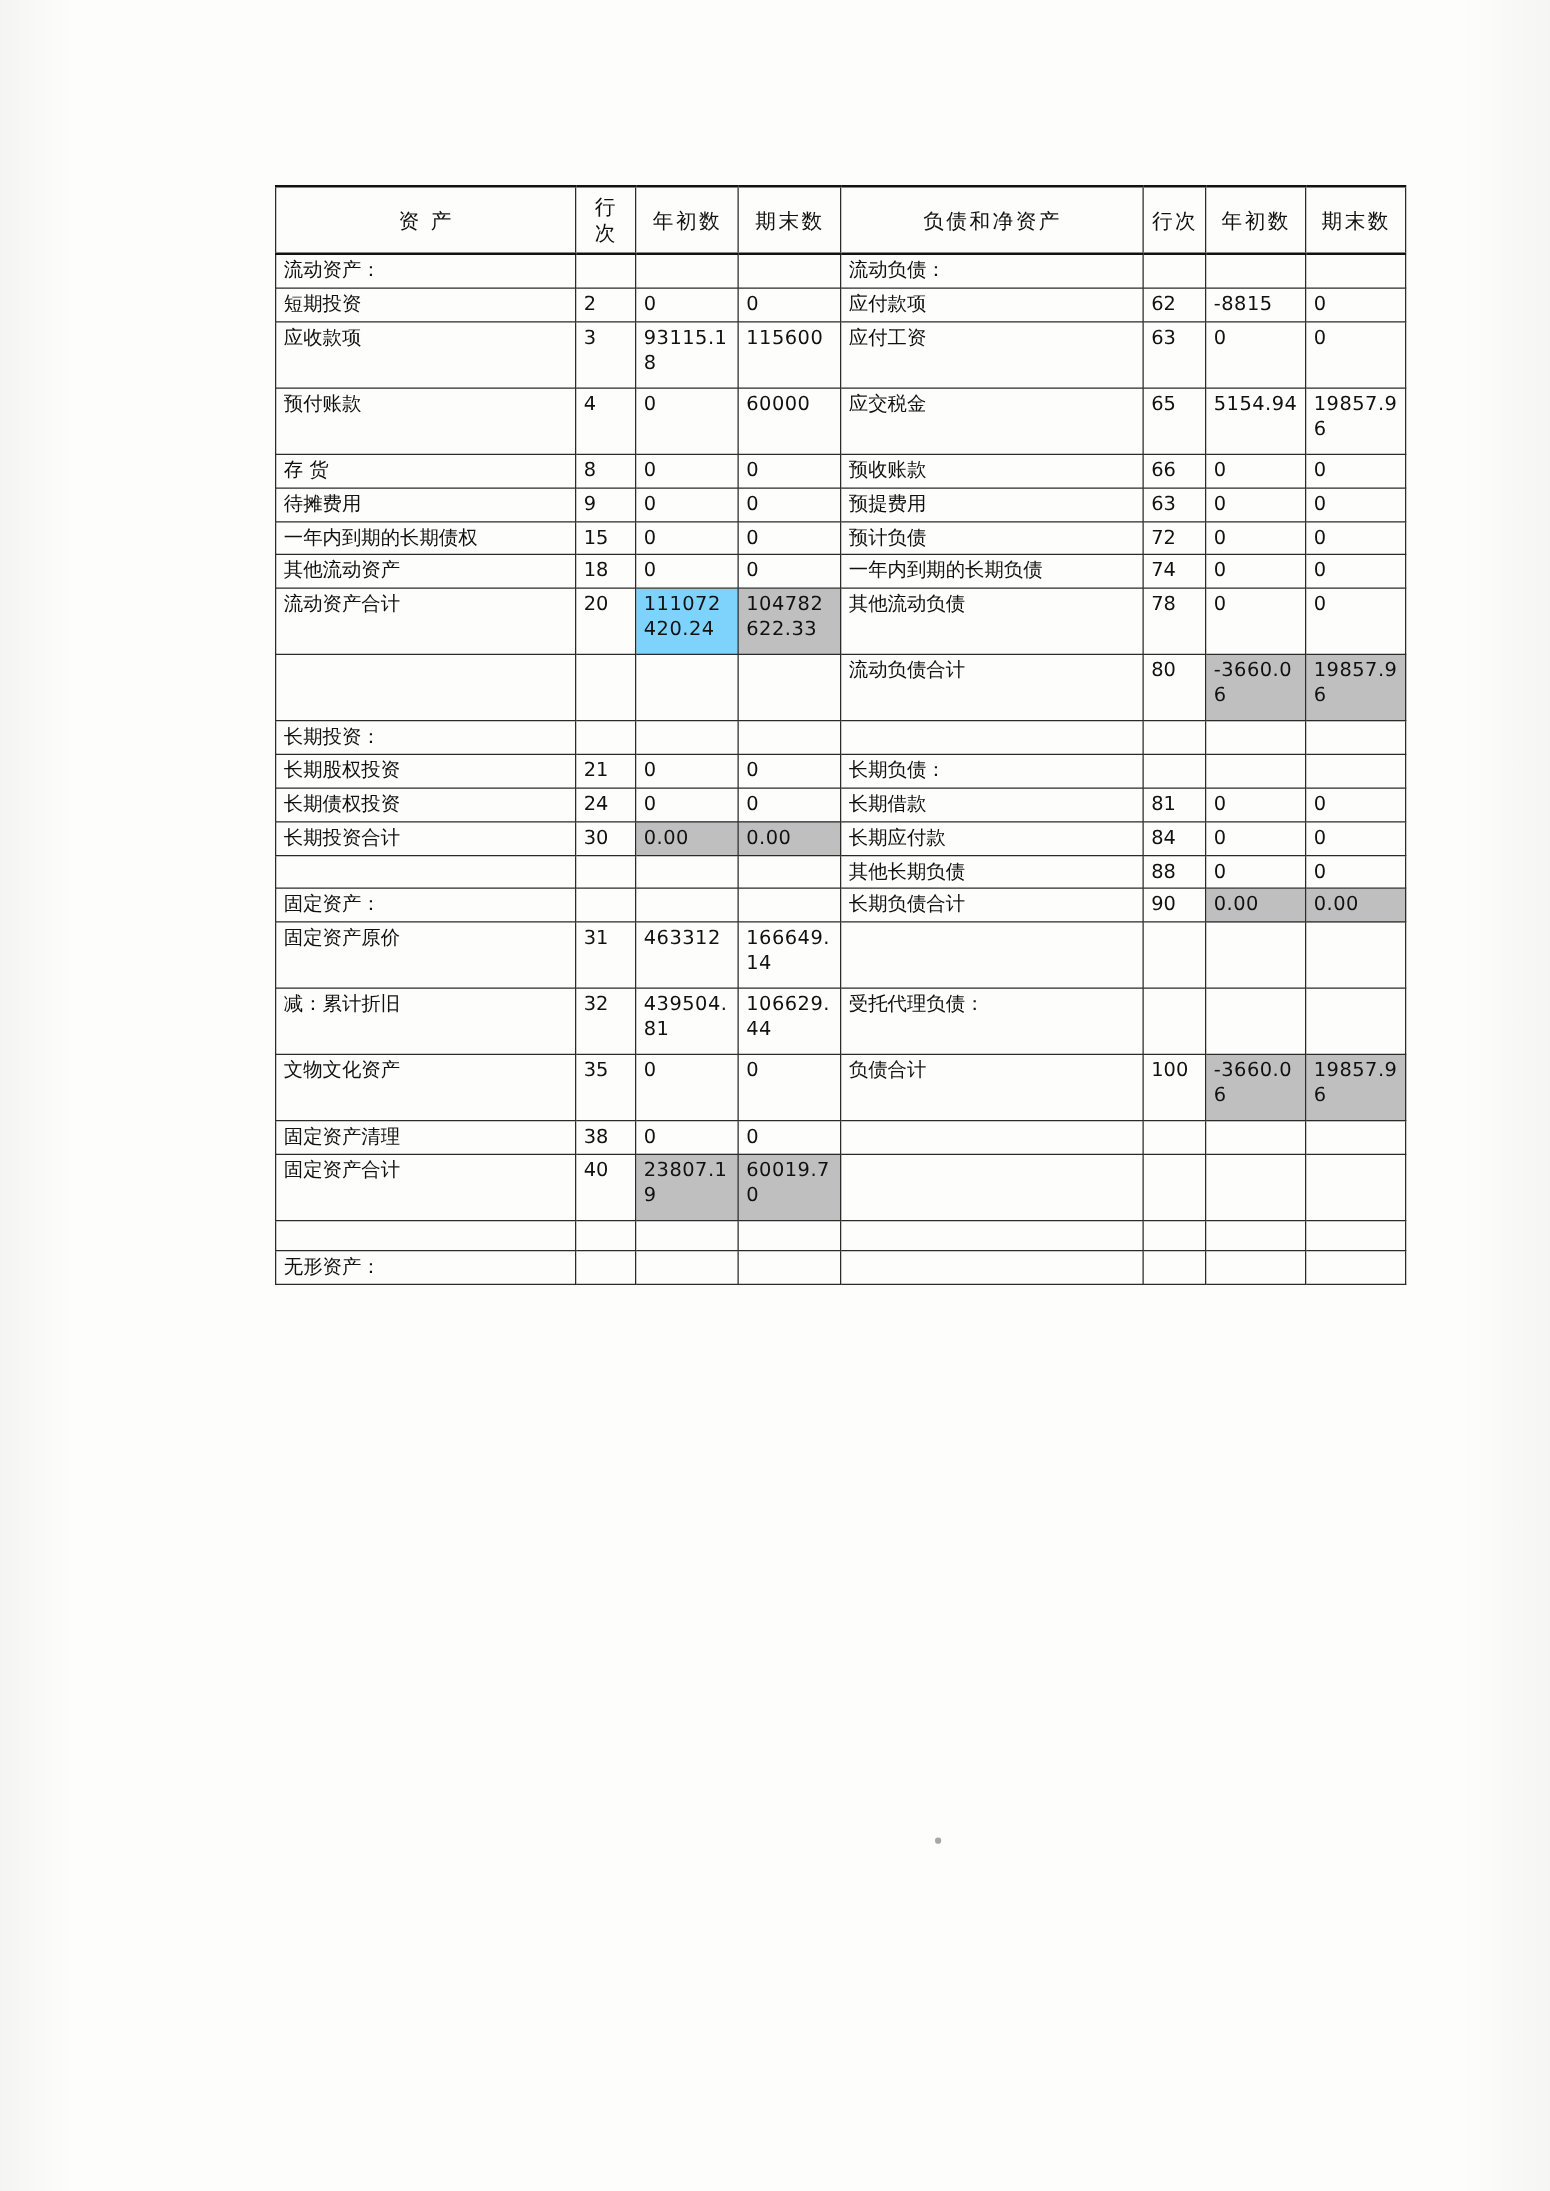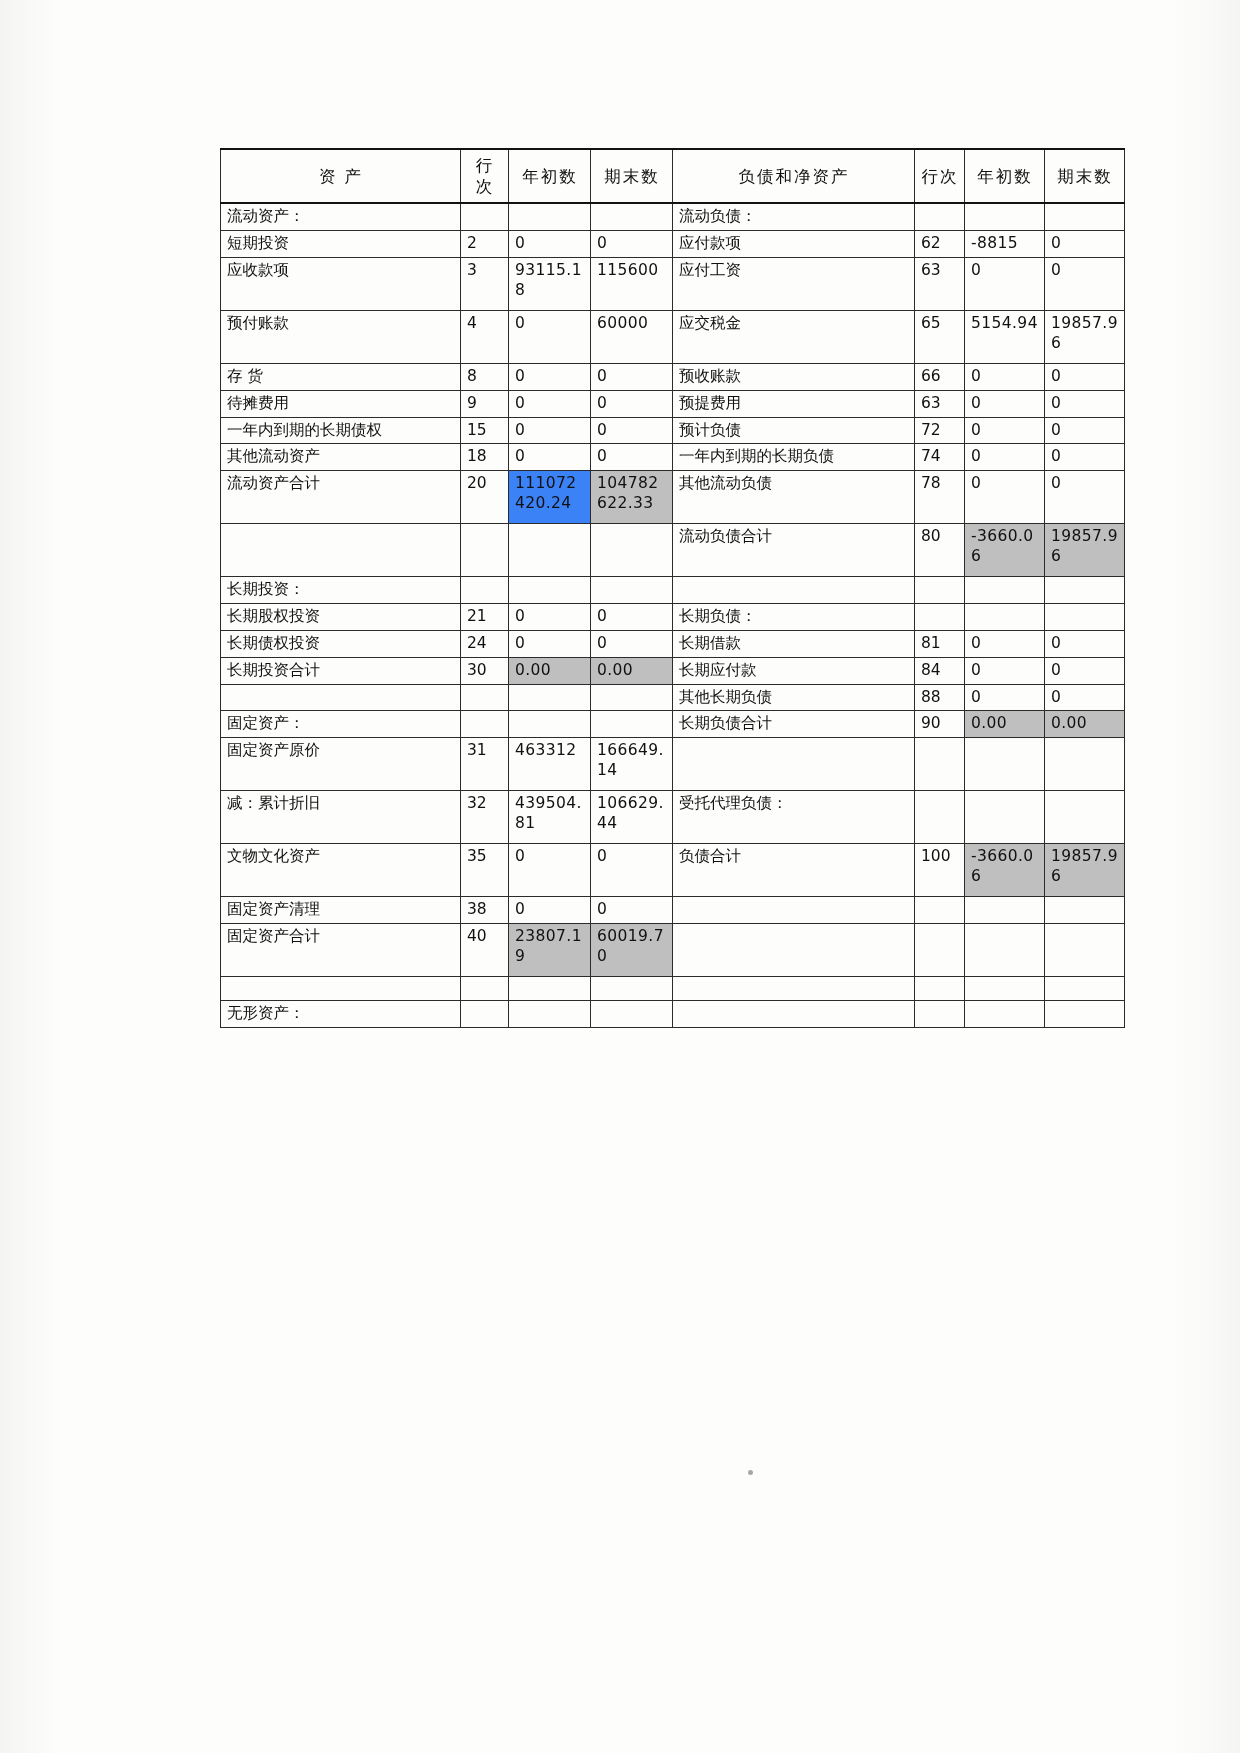--- a/index.html
+++ b/index.html
@@ -327,21 +327,21 @@
             <span class="h1">0</span>
           </td>
         </tr>
         <tr>
           <td class="indent">
             <span class="h2">流动资产合计</span>
           </td>
           <td class="ctr-left">
             <span class="h2">20</span>
           </td>
-          <td class="num shade" style="background: #3b82f6;">
+          <td class="num shade" style="background: #7dd3fc;">
             <span class="h2">111072420.24</span>
           </td>
           <td class="num shade" style="background: rgb(191, 191, 191);">
             <span class="h2">104782622.33</span>
           </td>
           <td class="indent">
             <span class="h2">其他流动负债</span>
           </td>
           <td class="ctr-left">
             <span class="h2">78</span>

